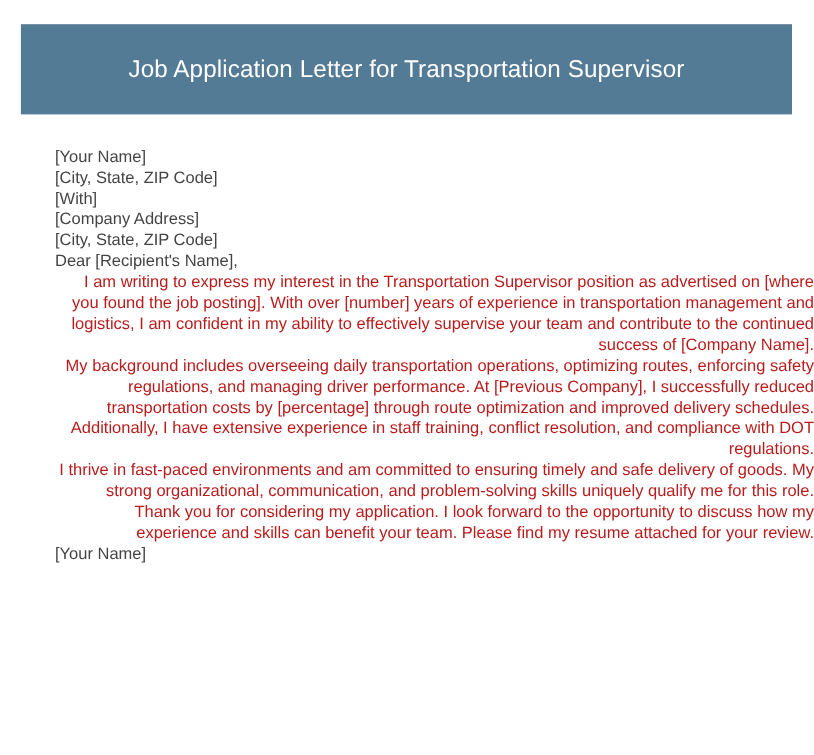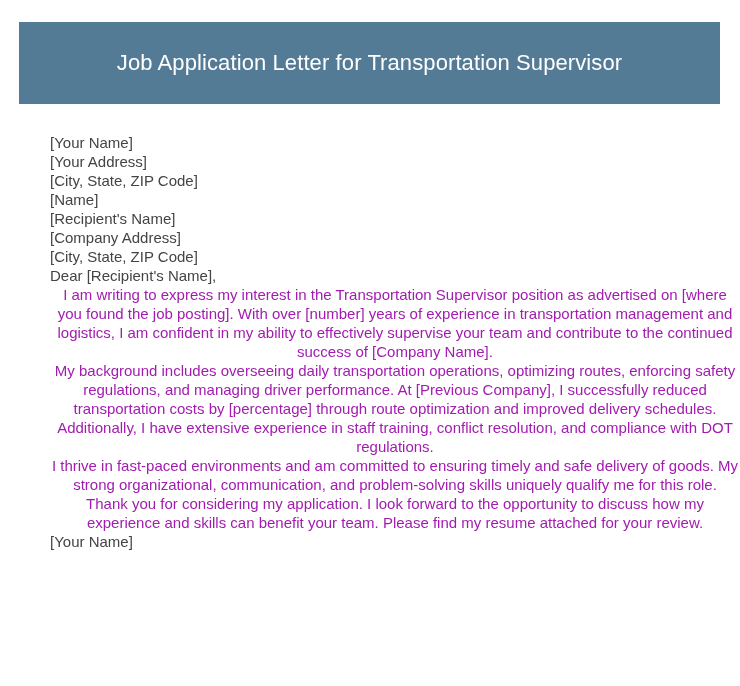--- a/index.html
+++ b/index.html
@@ -63,44 +63,42 @@
     font-size: 15px;
     line-height: 19px;
     color: #444444;
     white-space: pre-wrap;
   }
   .letter-para {
     margin: 0;
     padding: 0;
     font-size: 15px;
     line-height: 19px;
-    color: #a21caf;
-    text-align: center;
+    color: #b91c1c;
+    text-align: right;
   }
 </style>
 </head>
 <body>
 
 <div id="page">
 
   <div class="letter-header">
     <div class="letter-header-title">Job Application Letter for Transportation Supervisor</div>
   </div>
 
   <div class="letter-body">
 
     <div>
       <div class="letter-line">[Your Name]</div>
-      <div class="letter-line">[Your Address]</div>
       <div class="letter-line">[City, State, ZIP Code]</div>
-      <div class="letter-line">[Name]</div>
+      <div class="letter-line">[With]</div>
     </div>
 
     <div>
-      <div class="letter-line">[Recipient's Name]</div>
       <div class="letter-line">[Company Address]</div>
       <div class="letter-line">[City, State, ZIP Code]</div>
     </div>
 
     <div class="letter-line">Dear [Recipient's Name],</div>
 
     <p class="letter-para">I am writing to express my interest in the Transportation Supervisor position as advertised on [where you found the job posting]. With over [number] years of experience in transportation management and logistics, I am confident in my ability to effectively supervise your team and contribute to the continued success of [Company Name].</p>
     <p class="letter-para">My background includes overseeing daily transportation operations, optimizing routes, enforcing safety regulations, and managing driver performance. At [Previous Company], I successfully reduced transportation costs by [percentage] through route optimization and improved delivery schedules. Additionally, I have extensive experience in staff training, conflict resolution, and compliance with DOT regulations.</p>
     <p class="letter-para">I thrive in fast-paced environments and am committed to ensuring timely and safe delivery of goods. My strong organizational, communication, and problem-solving skills uniquely qualify me for this role.</p>
     <p class="letter-para">Thank you for considering my application. I look forward to the opportunity to discuss how my experience and skills can benefit your team. Please find my resume attached for your review.</p>

